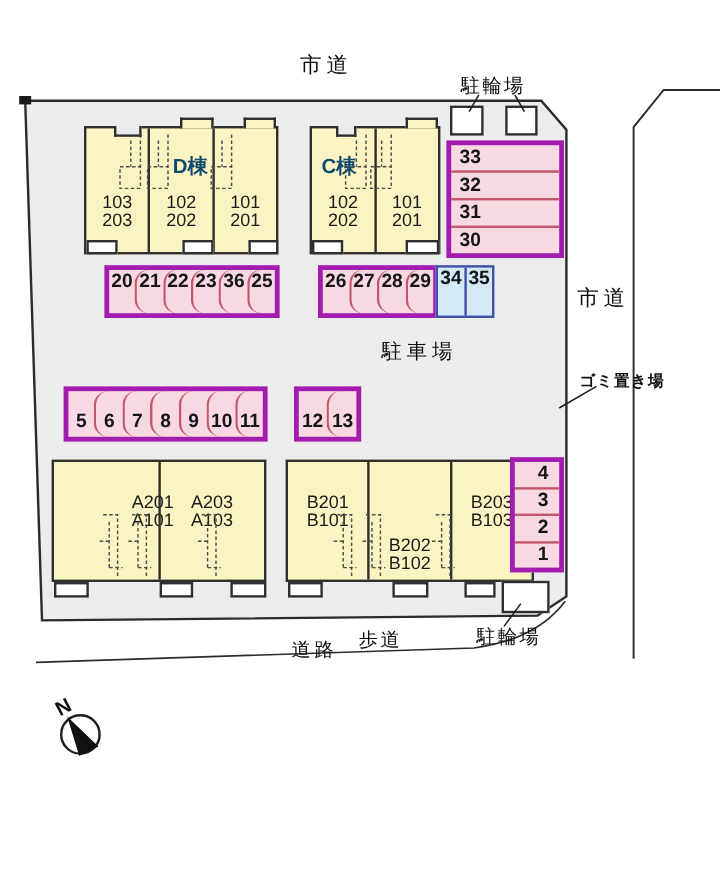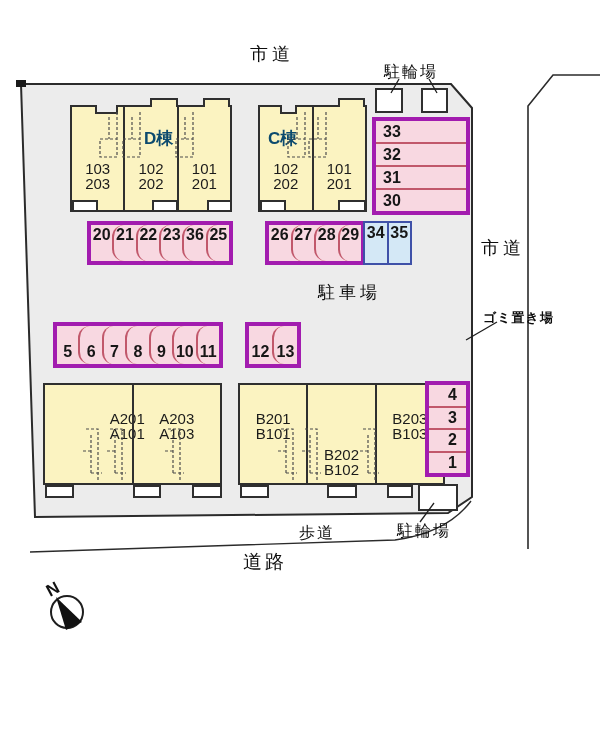--- a/index.html
+++ b/index.html
@@ -204,21 +204,21 @@
 
   <div class="whitebox" style="left:418px;top:484px;width:40px;height:27px;"></div>
 
   <div class="lbl lbl-road" style="left:250px;top:42px;">市道</div>
   <div class="lbl lbl-mid" style="left:384px;top:62px;">駐輪場</div>
   <div class="lbl lbl-road" style="left:481px;top:236px;">市道</div>
   <div class="lbl lbl-mid" style="left:318px;top:281px;letter-spacing:4px;font-size:17px;">駐車場</div>
   <div class="lbl lbl-small" style="left:483px;top:309px;">ゴミ置き場</div>
   <div class="lbl lbl-mid" style="left:299px;top:523px;">歩道</div>
   <div class="lbl lbl-mid" style="left:397px;top:521px;">駐輪場</div>
-  <div class="lbl lbl-road" style="left:243px;top:549px;font-size:19px;letter-spacing:3px;">道路</div>
+  <div class="lbl lbl-road" style="left:243px;top:532px;font-size:16px;letter-spacing:3px;">道路</div>
 
   <svg id="overlaySvg" width="600" height="738" viewBox="0 0 600 738">
     <g fill="none" stroke="#4d4d4d" stroke-width="1.2" stroke-dasharray="3 2">
       <path transform="translate(117,112)" d="M0 0 V34 M-8 5 V27 M-17 27 H0 V45 H-17 Z"></path>
       <path transform="translate(140,112)" d="M0 0 V34 M-8 5 V27 M-17 27 H0 V45 H-17 Z"></path>
       <path transform="translate(193,112)" d="M0 0 V34 M-8 5 V27 M-17 27 H0 V45 H-17 Z"></path>
       <path transform="translate(305,112)" d="M0 0 V34 M-8 5 V27 M-17 27 H0 V45 H-17 Z"></path>
       <path transform="translate(326,112)" d="M0 0 V34 M-8 5 V27 M-17 27 H0 V45 H-17 Z"></path>
       <path transform="translate(98,429)" d="M-12 0 H0 V52 M-7 6 V44 M-15 22 H-7 M-7 44 H4"></path>
       <path transform="translate(122,429)" d="M-12 0 H0 V52 M-7 6 V44 M-15 22 H-7 M-7 44 H4"></path>

